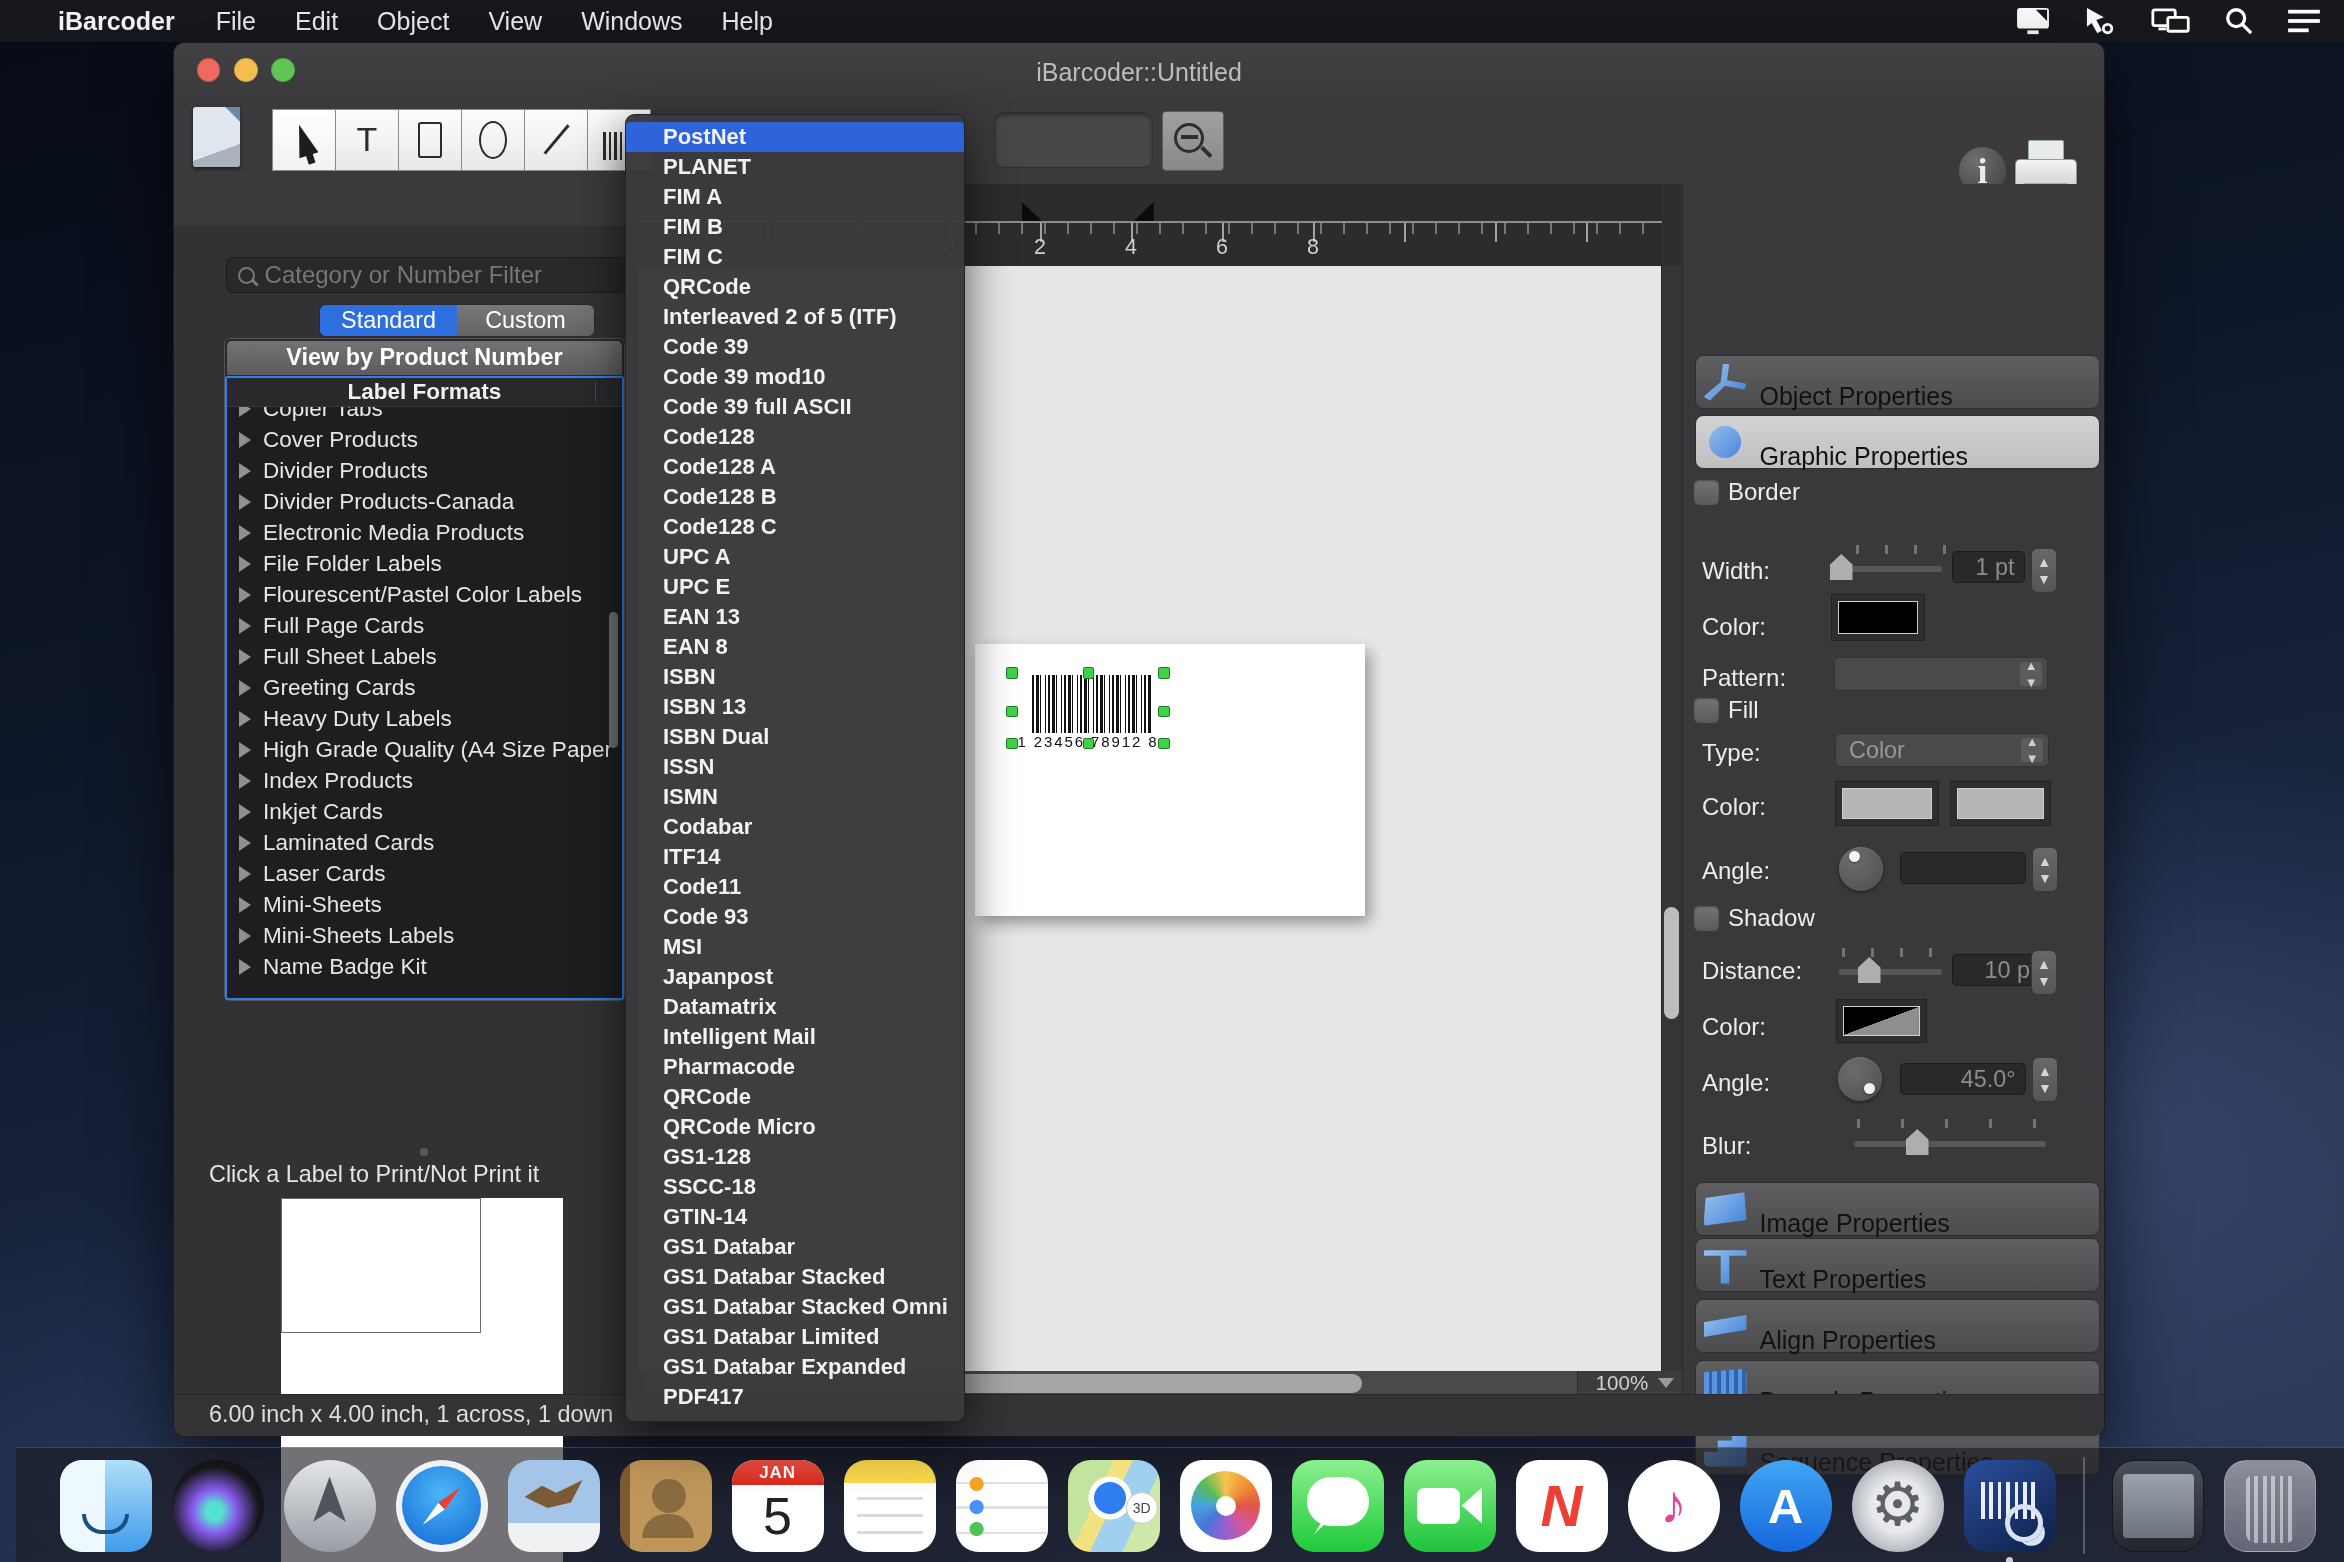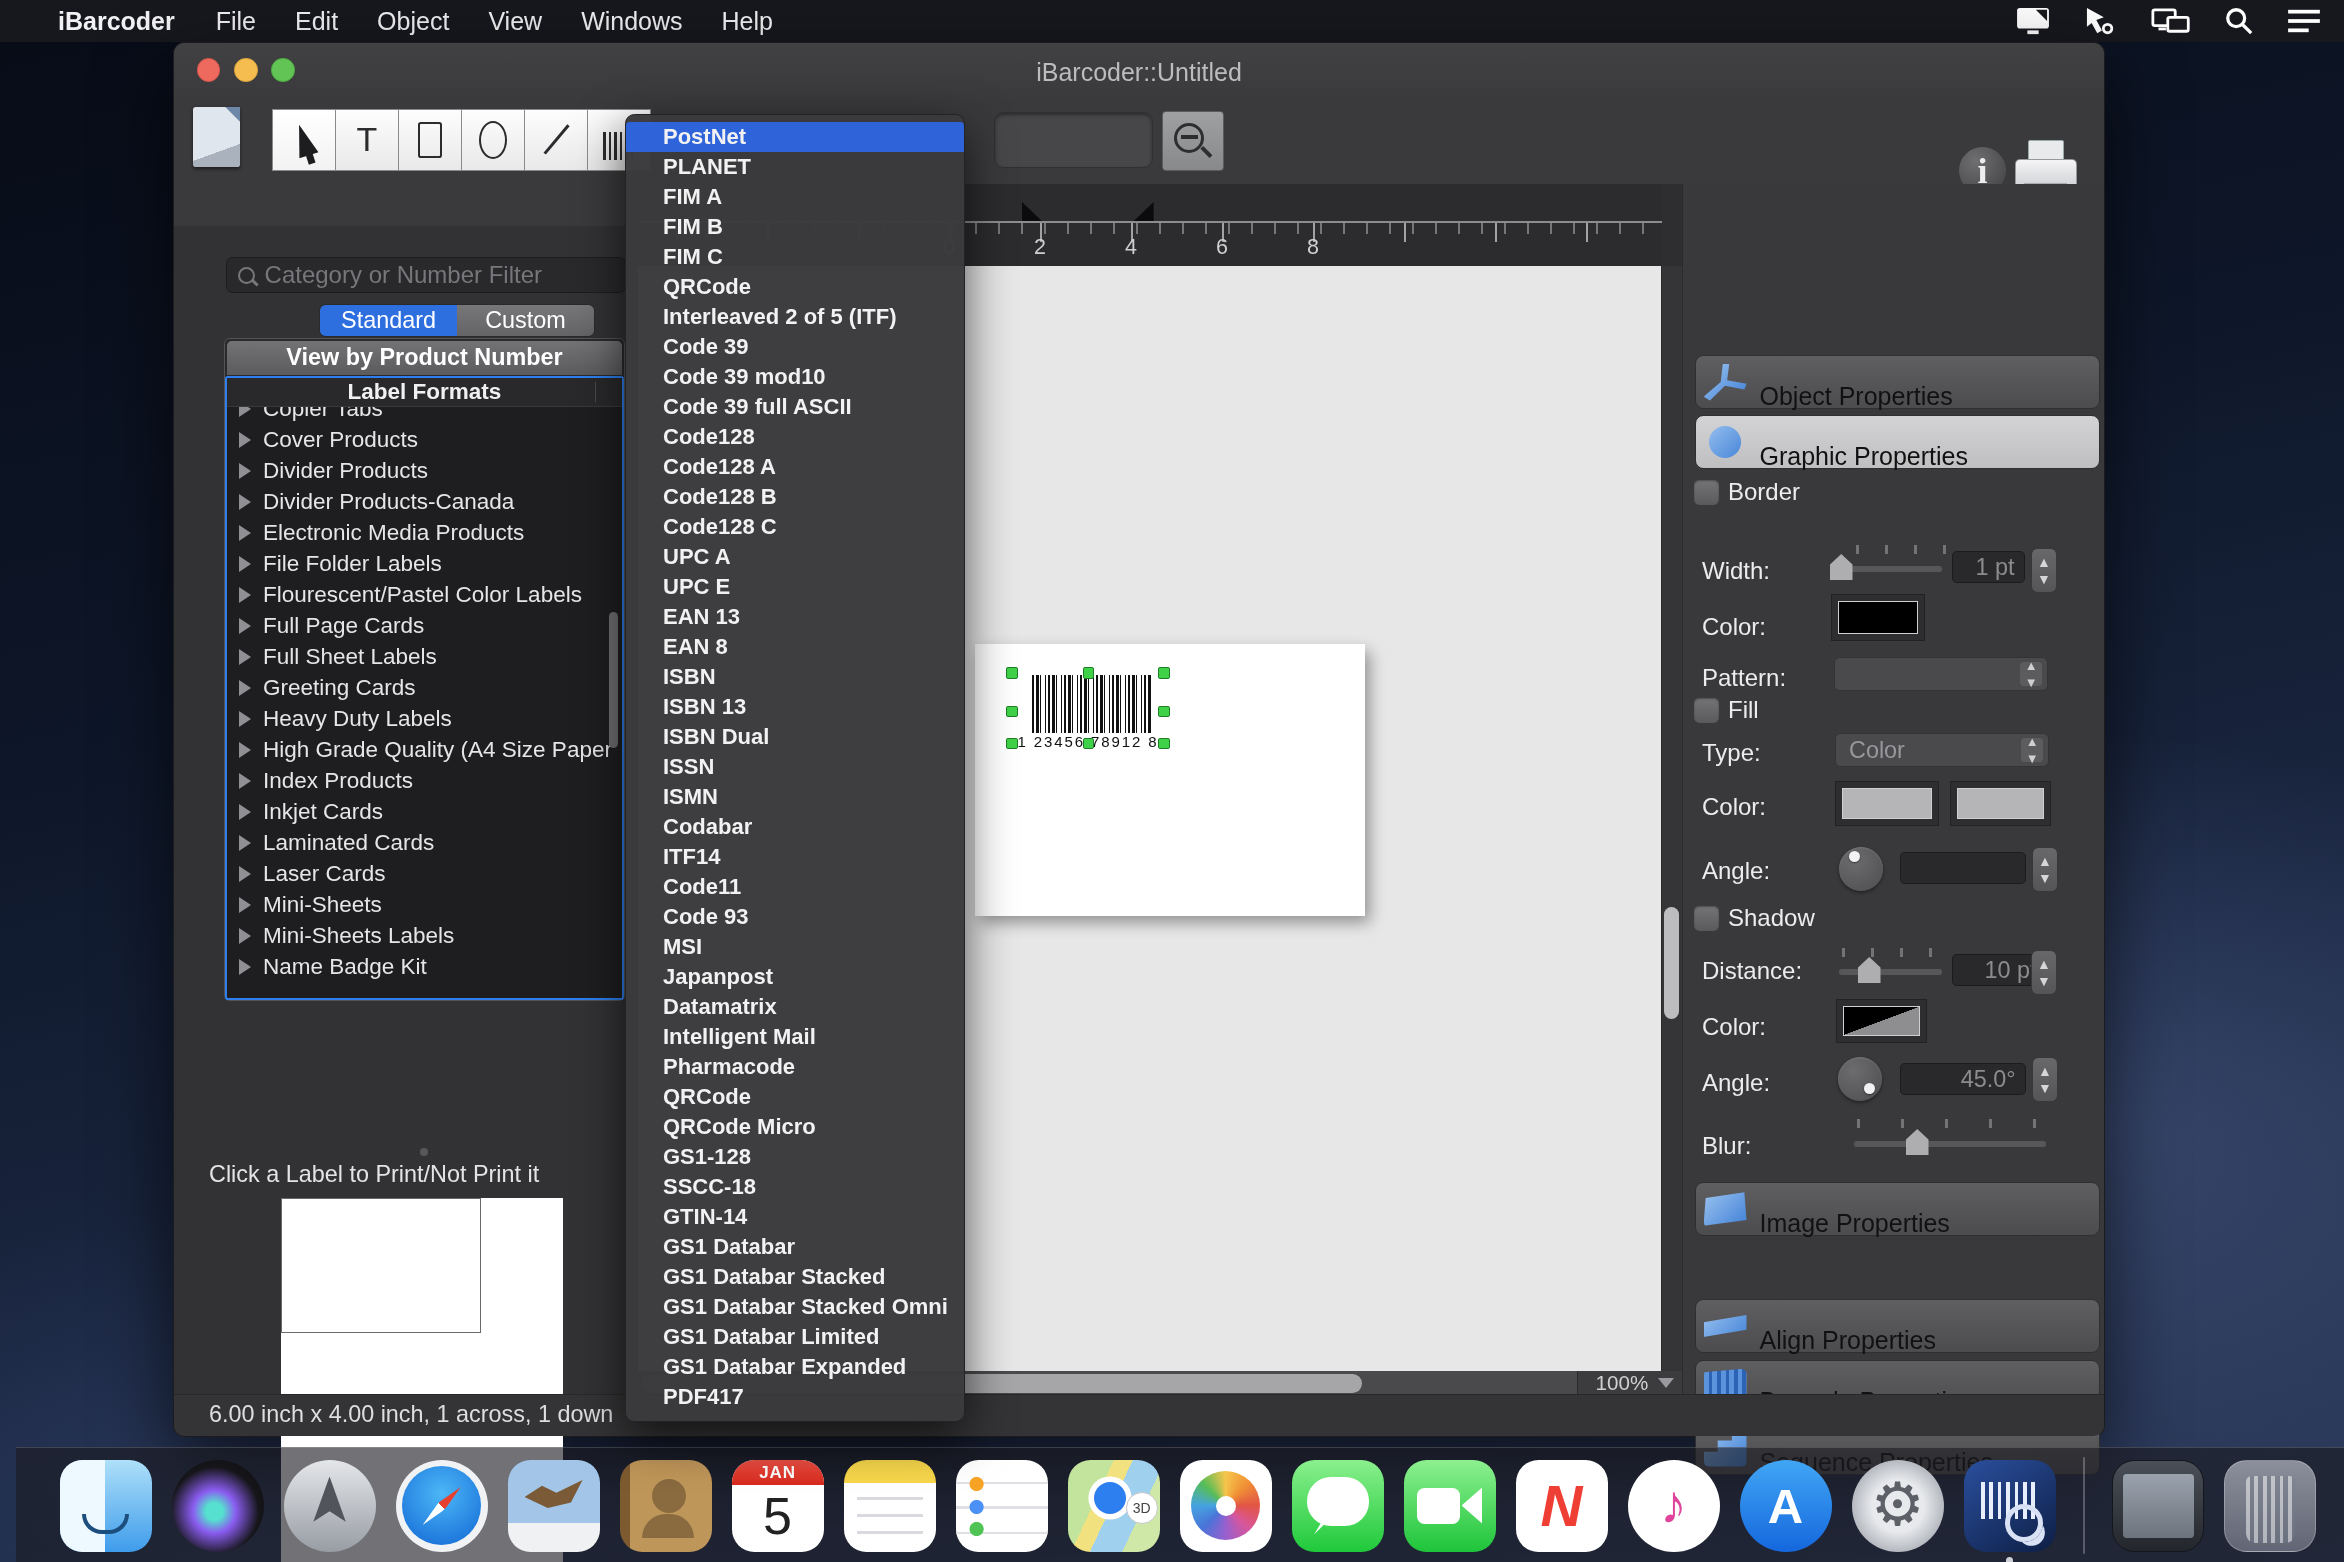--- a/index.html
+++ b/index.html
@@ -597,20 +597,24 @@
       <div class="prow-label" style="left:19px;top:948px;">Blur:</div>
       <div class="sl-ticks" style="left:174px;top:935px;width:187px;background:repeating-linear-gradient(90deg,#737376 0 2.8px,transparent 2.8px 44px);"></div>
       <div class="slider" style="left:171px;top:957px;width:192px;">
         <div class="sl-thumb" style="left:52px;"></div>
       </div>
 
       <div class="pbtn" style="top:998px;">
         <div class="picon icon3d image"></div>
         <span class="lbl">Image Properties</span>
       </div>
+      <div class="pbtn" style="top:1054px;">
+        <div class="picon icon3d text"></div>
+        <span class="lbl">Text Properties</span>
+      </div>
       <div class="pbtn" style="top:1115px;">
         <div class="picon icon3d align"></div>
         <span class="lbl">Align Properties</span>
       </div>
       <div class="pbtn" style="top:1176px;">
         <div class="picon icon3d barcode"></div>
         <span class="lbl">Barcode Properties</span>
       </div>
       <div class="pbtn" style="top:1237px;">
         <div class="picon icon3d seq"></div>

